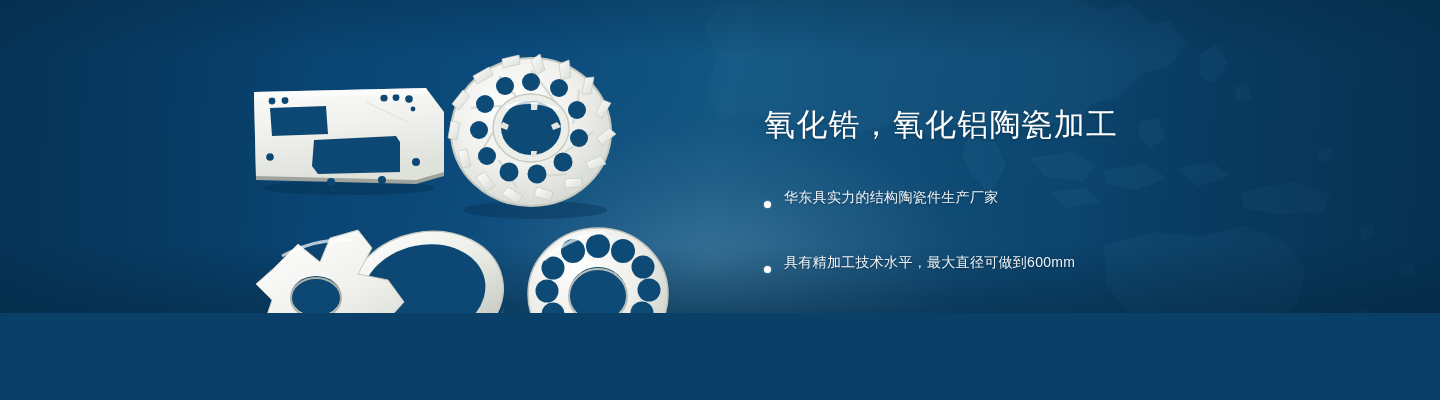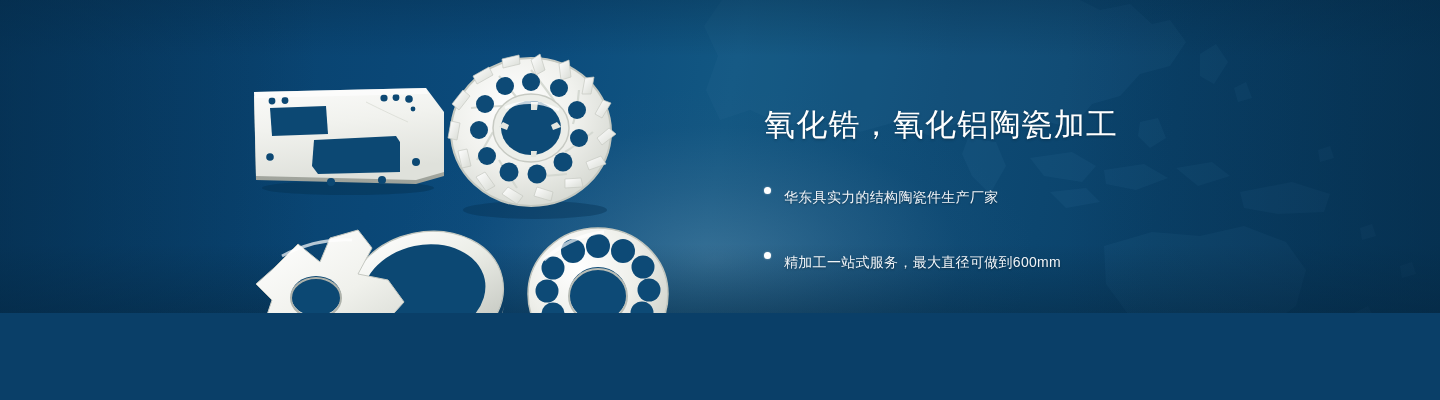--- a/index.html
+++ b/index.html
@@ -96,21 +96,21 @@
     white-space: nowrap;
     text-shadow: 0 1px 3px rgba(0,0,0,0.30);
   }
   .features {
     list-style: none;
     margin: 0;
     padding: 0;
   }
   .feature {
     display: flex;
-    align-items: flex-start;
+    align-items: flex-end;
     height: 21px;
     margin-bottom: 6px;
     margin-top: 44px;
   }
   .bullet {
     flex: 0 0 auto;
     width: 7px;
     height: 7px;
     border-radius: 50%;
     background: #ffffff;
@@ -376,18 +376,18 @@
   <div class="content">
     <h1 class="headline">氧化锆，氧化铝陶瓷加工</h1>
 
     <ul class="features">
       <li class="feature">
         <span class="bullet"></span>
         <span class="feature-text">华东具实力的结构陶瓷件生产厂家</span>
       </li>
       <li class="feature">
         <span class="bullet"></span>
-        <span class="feature-text">精加工一站式服务，最大直径可做到600mm</span>
+        <span class="feature-text">具有精加工技术水平，最大直径可做到600mm</span>
       </li>
     </ul>
   </div>
 
 </div>
 
 </body></html>

